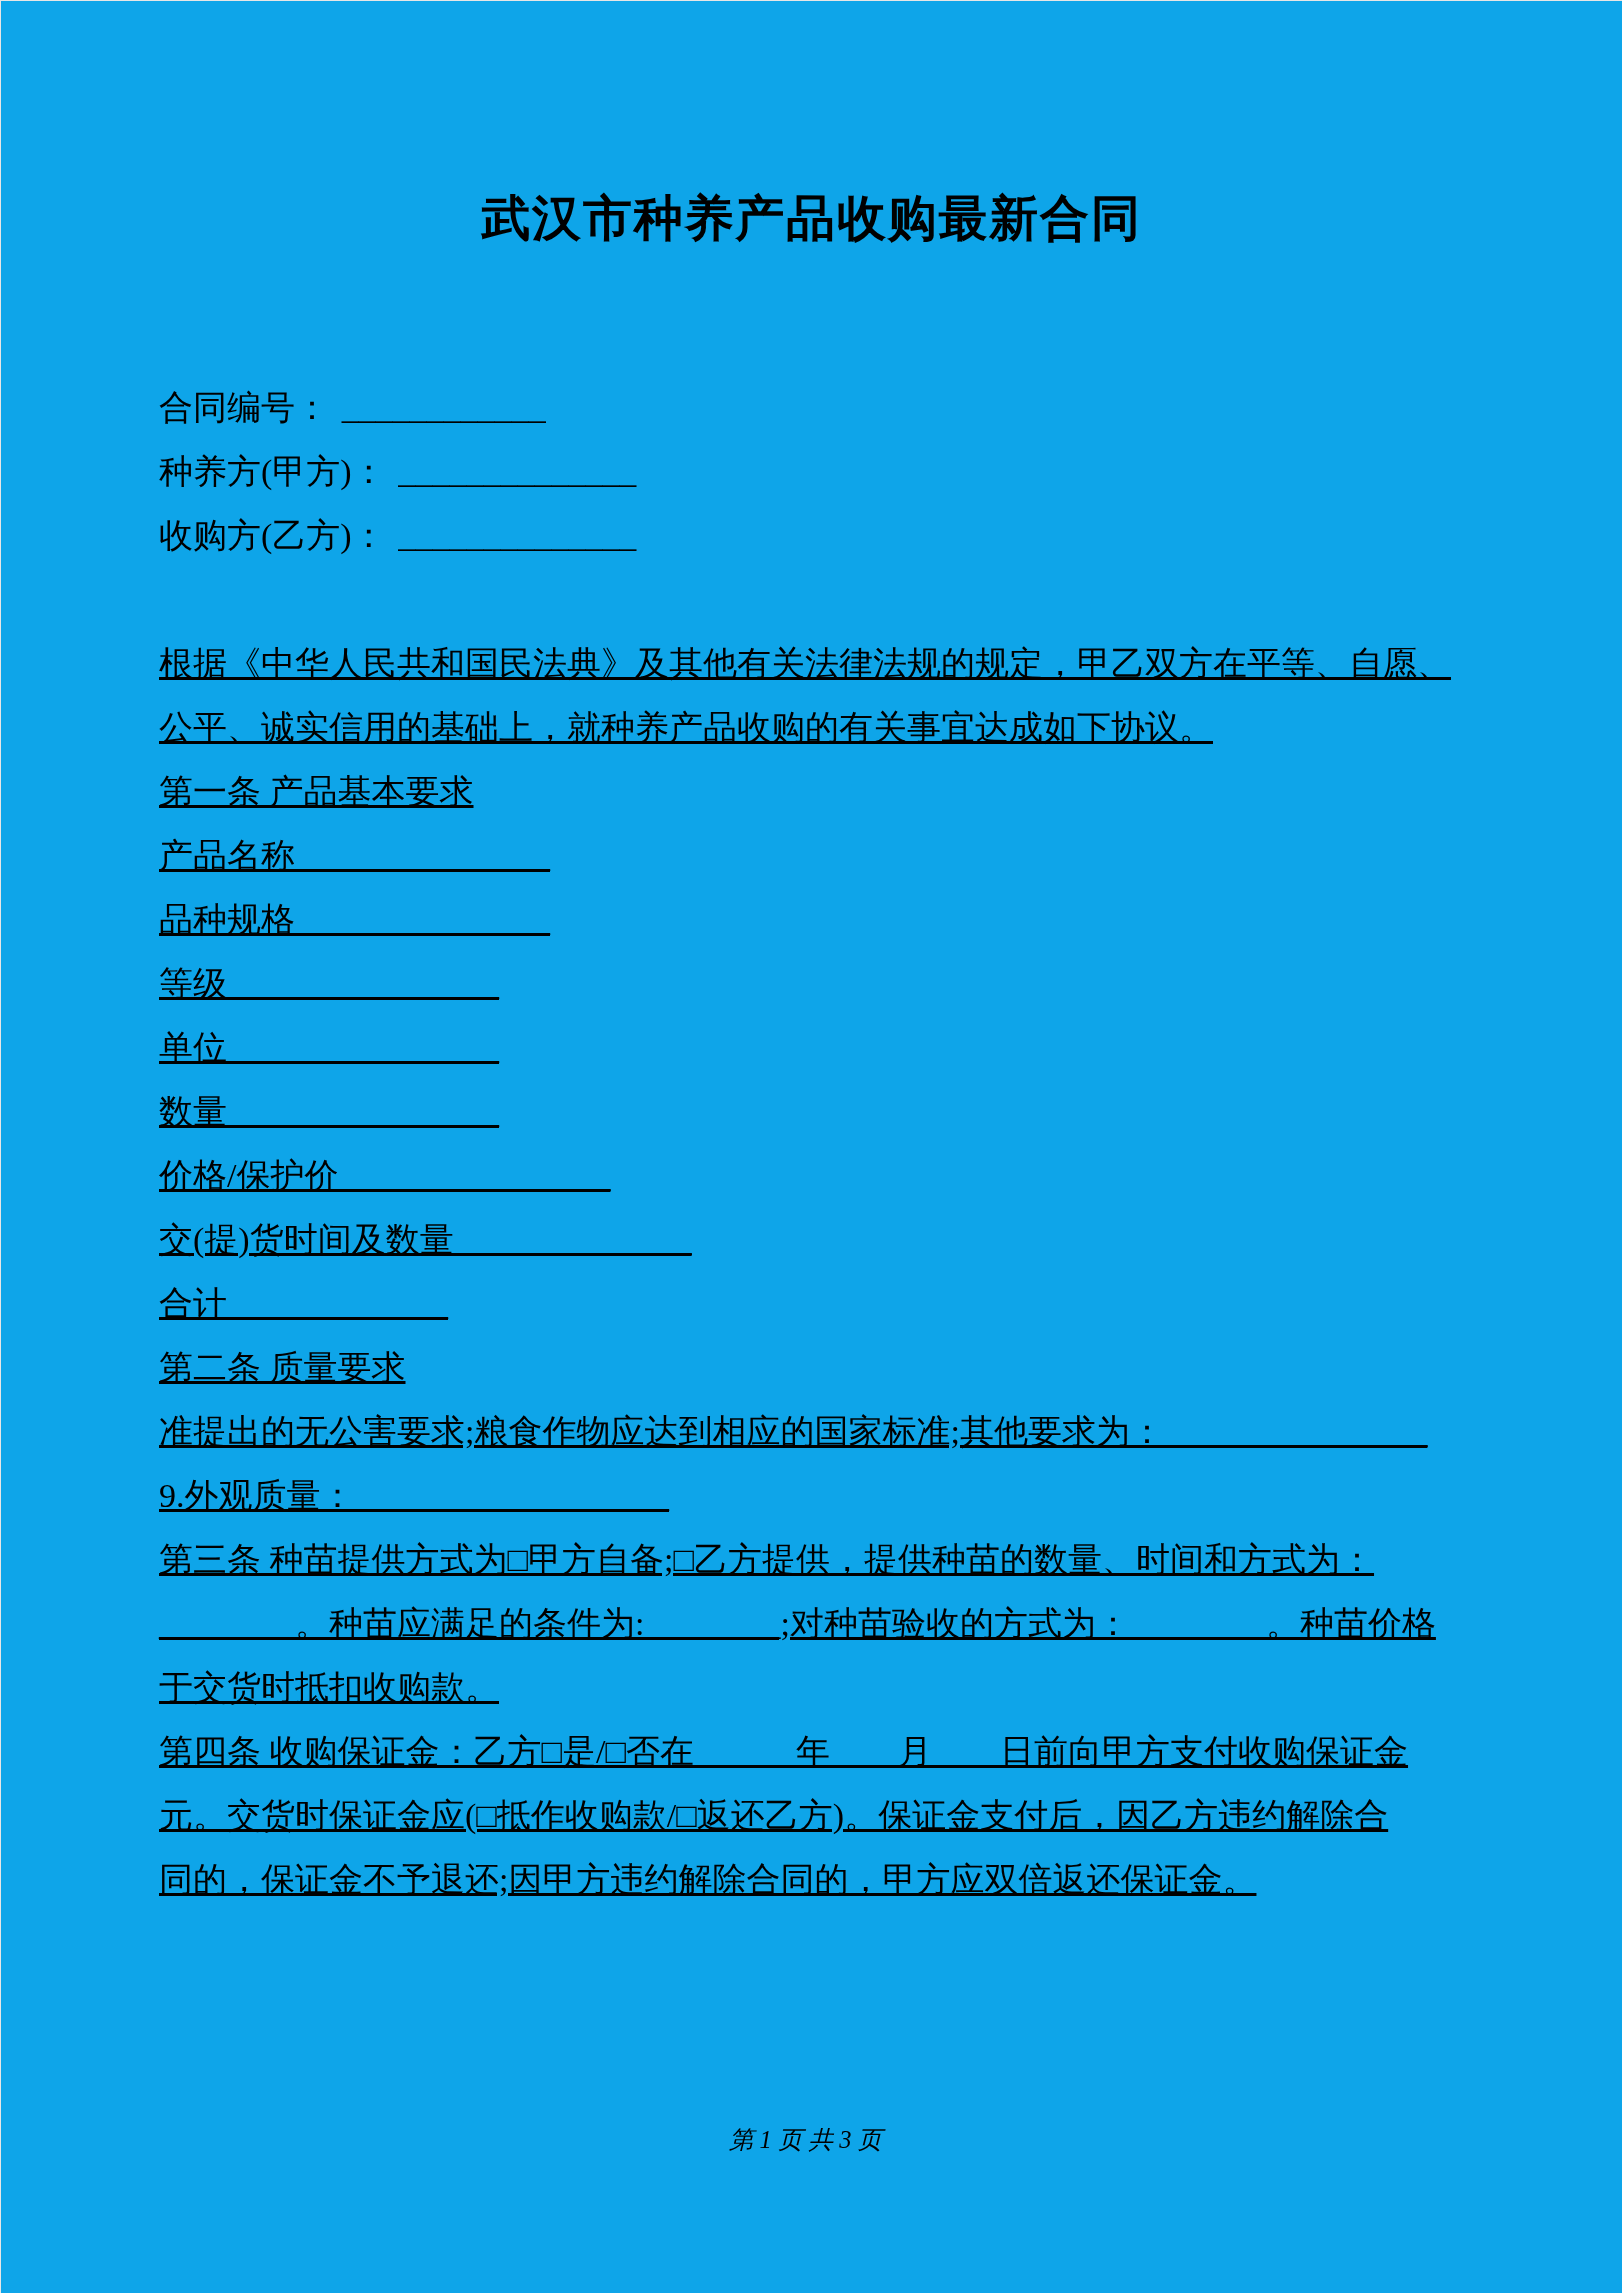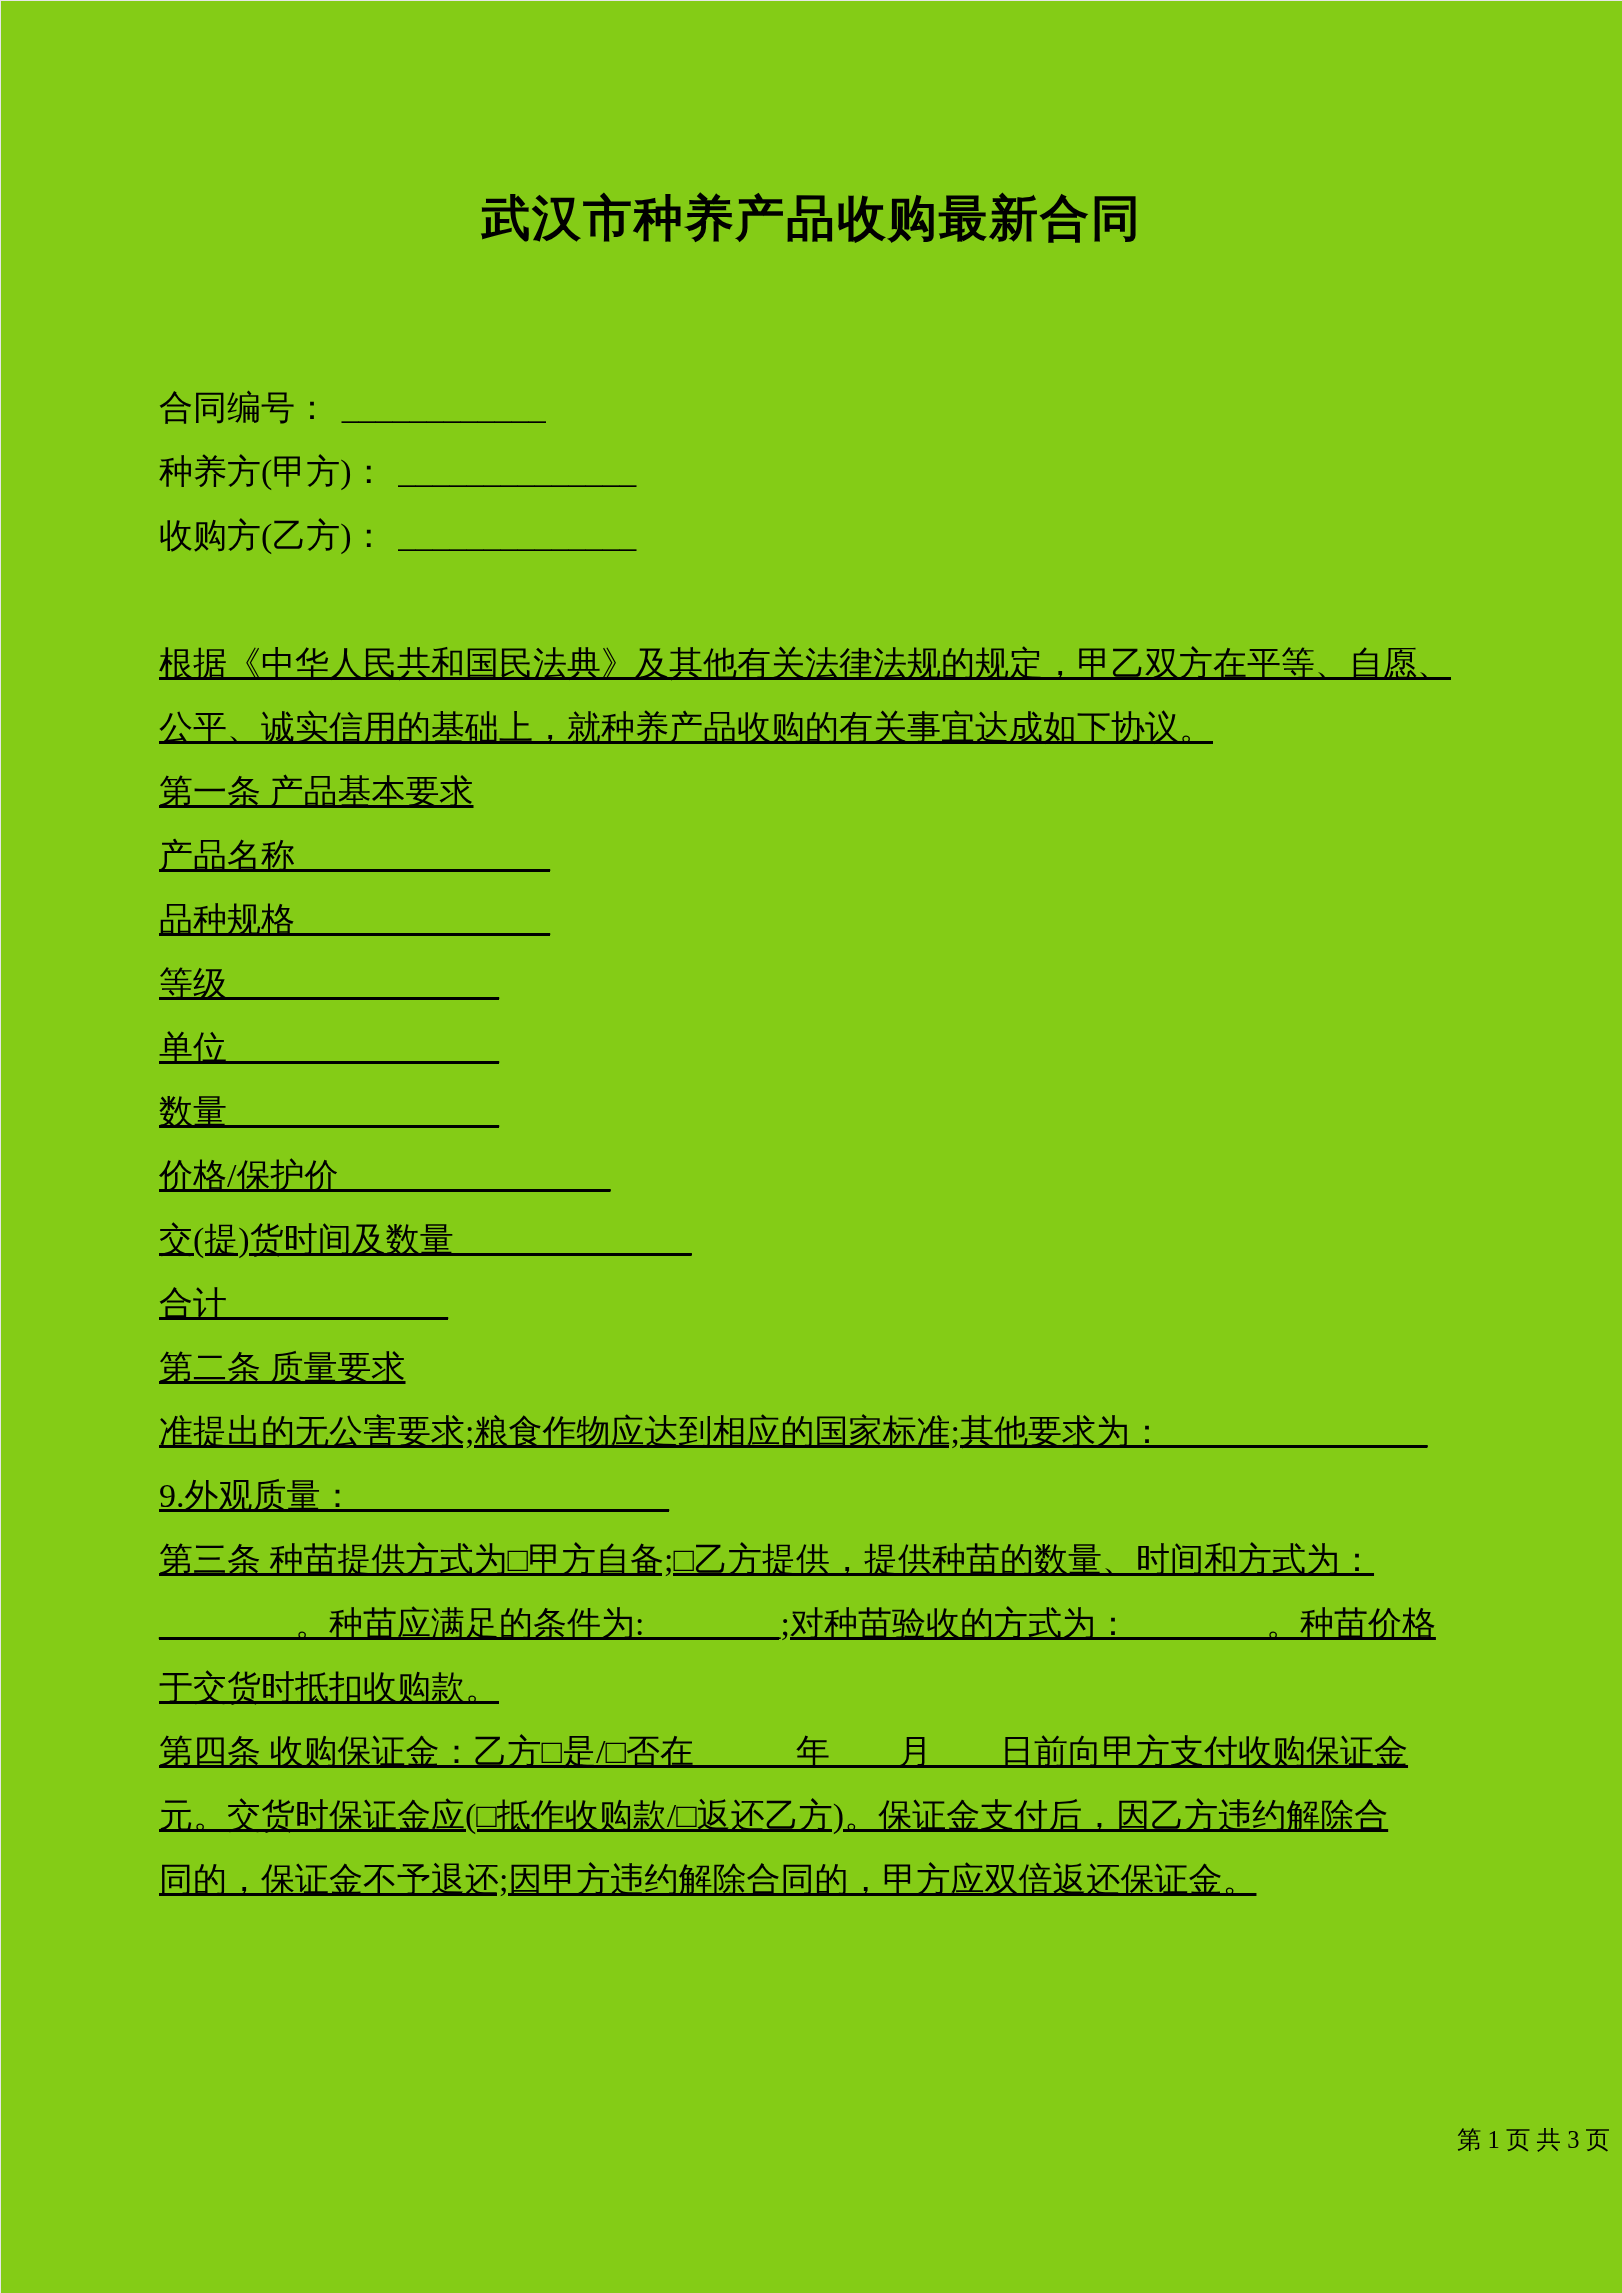--- a/index.html
+++ b/index.html
@@ -12,21 +12,21 @@
     height: 2294px;
     font-family: "Liberation Serif", "DejaVu Serif", serif;
     color: #000000;
   }
   .page {
     position: relative;
     box-sizing: border-box;
     width: 1623px;
     height: 2294px;
     padding: 0 158px;
-    background: #84cc16;
+    background: #0ea5e9;
     border: 0.9px solid #e6e6e6;
     overflow: hidden;
   }
   .title {
     margin: 0;
     padding-top: 189px;
     font-size: 49px;
     line-height: 1.2;
     font-weight: bold;
     text-align: center;
@@ -52,24 +52,25 @@
   .line {
     font-size: 34px;
     line-height: 64px;
     white-space: pre;
   }
   .footer {
     position: absolute;
     top: 2122px;
     left: 0;
     right: 12px;
-    text-align: right;
+    text-align: center;
     font-size: 24.5px;
     line-height: 33px;
     white-space: pre;
+    font-style: italic;
   }
 </style>
 </head>
 <body>
 
 <div class="page">
 
   <h1 class="title">武汉市种养产品收购最新合同</h1>
 
   <div class="header-fields">

